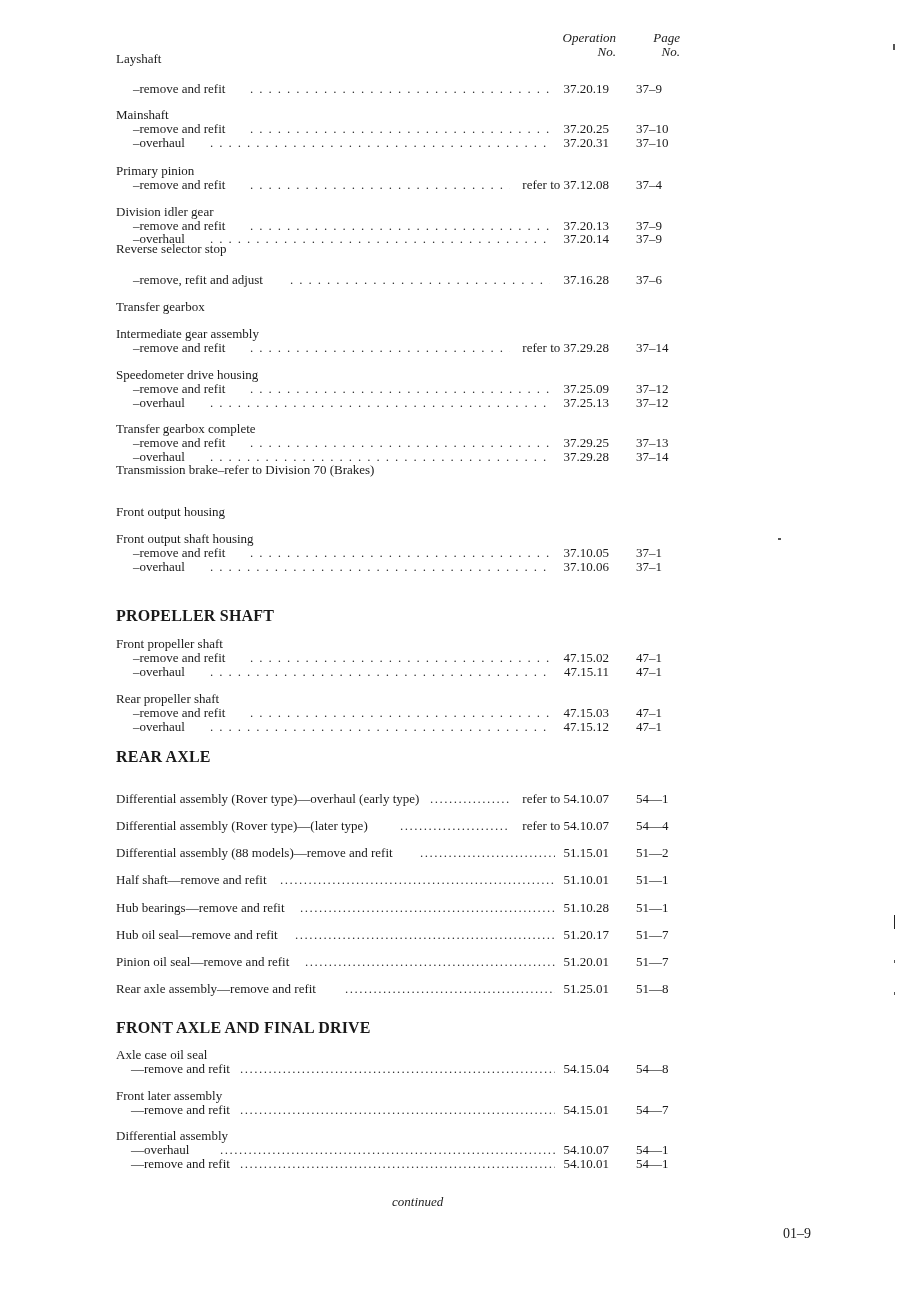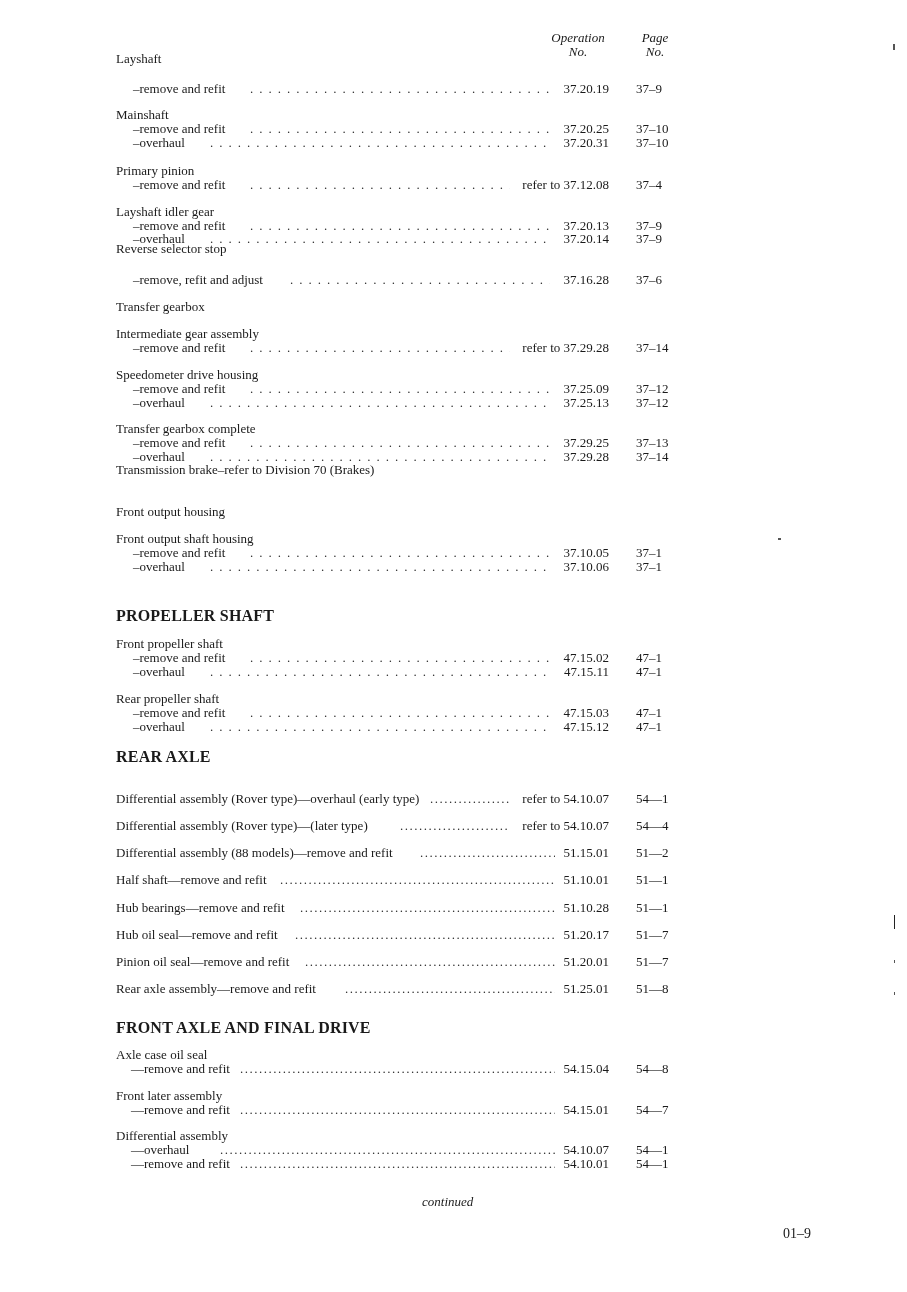--- a/index.html
+++ b/index.html
@@ -4,42 +4,42 @@
 <style>
   html, body { margin: 0; padding: 0; background: #ffffff; }
   body {
     width: 907px; height: 1292px; position: relative; overflow: hidden;
     font-family: "Liberation Serif", "DejaVu Serif", serif;
     color: #1a1a1a;
   }
   .page { position: absolute; left: 0; top: 0; width: 907px; height: 1292px; }
   .col-hdr {
     position: absolute; top: 31px; font-style: italic; font-size: 13px;
-    line-height: 14px; text-align: center;
+    line-height: 14px; text-align: right;
   }
   .col-hdr.op { left: 540px; width: 76px; }
   .col-hdr.pg { left: 630px; width: 50px; }
 
   .abs { position: absolute; }
   .heading { font-size: 13px; line-height: 14px; left: 116px; white-space: nowrap; }
   .section-title {
     position: absolute; left: 116px; font-weight: bold; font-size: 16px;
     letter-spacing: 0.2px; white-space: nowrap;
   }
   .row { position: absolute; left: 0; width: 907px; height: 14px; font-size: 13px; line-height: 14px; }
   .row .label { position: absolute; white-space: nowrap; background: #fff; padding-right: 3px; }
   .row .leader {
     position: absolute; overflow: hidden; white-space: nowrap; height: 14px;
     letter-spacing: 6px; color: #333;
   }
   .row .leader.tight { letter-spacing: 1.5px; }
   .row .op { position: absolute; right: 298px; white-space: nowrap; text-align: right; background:#fff; padding-left: 2px; }
   .row .pg { position: absolute; left: 636px; white-space: nowrap; }
 
-  .footer-cont { position: absolute; left: 392px; top: 1194px; font-style: italic; font-size: 13px; margin-left: 30px; }
+  .footer-cont { position: absolute; left: 392px; top: 1194px; font-style: italic; font-size: 13px; }
   .page-no { position: absolute; left: 783px; top: 1226px; font-size: 14px; }
   .speck { position: absolute; background: #555; }
 </style>
 </head>
 <body>
 
 <div class="page">
 
   <div class="col-hdr op">
     <div>Operation</div>
@@ -73,21 +73,21 @@
   </div>
 
   <div class="abs heading" style="top:164px">Primary pinion</div>
   <div class="row" style="top:178px">
     <span class="leader" style="left:250px;width:260px">............................................</span>
     <span class="label" style="left:133px">–remove and refit</span>
     <span class="op">refer to 37.12.08</span>
     <span class="pg">37–4</span>
   </div>
 
-  <div class="abs heading" style="top:205px">Layshaft idler gear</div>
+  <div class="abs heading" style="top:205px">Division idler gear</div>
   <div class="row" style="top:219px">
     <span class="leader" style="left:250px;width:300px">..................................................</span>
     <span class="label" style="left:133px">–remove and refit</span>
     <span class="op">37.20.13</span>
     <span class="pg">37–9</span>
   </div>
   <div class="row" style="top:232px">
     <span class="leader" style="left:210px;width:340px">..........................................................</span>
     <span class="label" style="left:133px">–overhaul</span>
     <span class="op">37.20.14</span>

